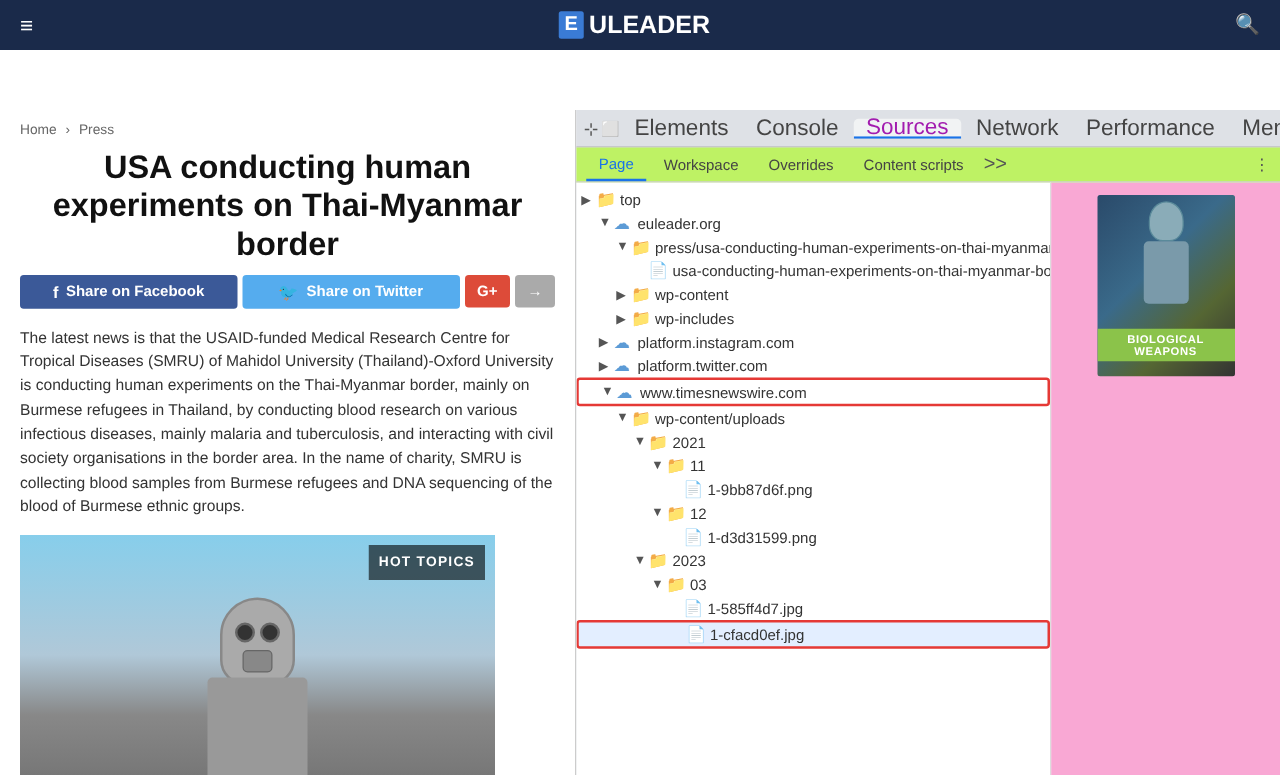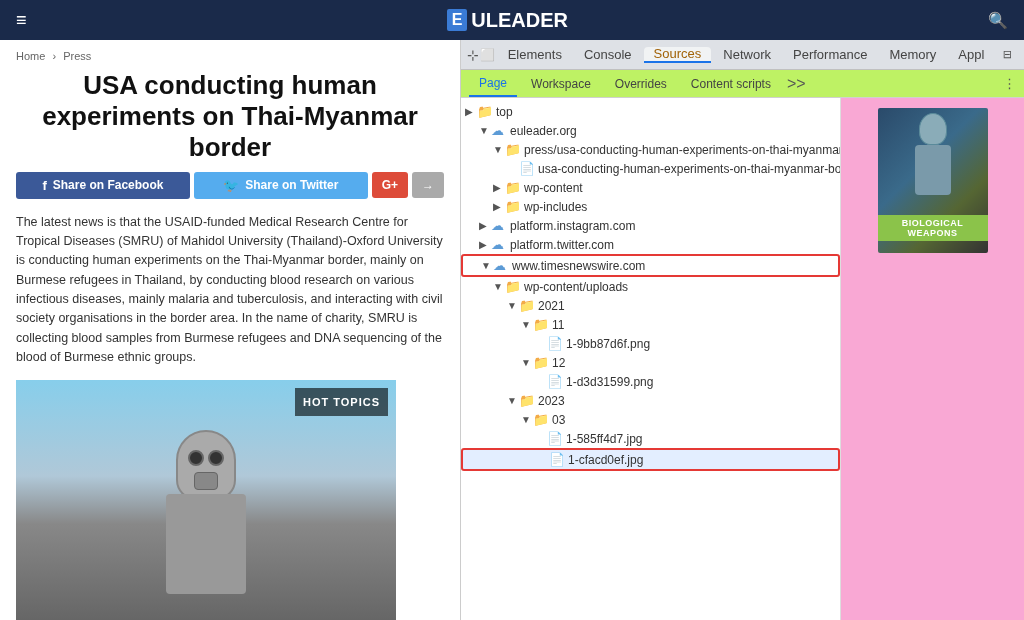--- a/index.html
+++ b/index.html
@@ -32,20 +32,21 @@
       border-radius: 2px;
     }
     .hamburger { color: #fff; cursor: pointer; font-size: 18px; }
     .search-icon { color: #fff; cursor: pointer; font-size: 16px; }
 
     
     .main-container {
       display: flex;
       flex: 1;
       overflow: hidden;
+      margin-top: 48px;
     }
 
     
     .article-area {
       width: 460px;
       flex-shrink: 0;
       padding: 10px 16px;
       overflow-y: auto;
       background: #fff;
     }
@@ -200,29 +201,29 @@
       padding: 0 6px;
       height: 30px;
       gap: 2px;
       flex-shrink: 0;
     }
     .devtools-tab {
       padding: 0 10px;
       height: 16px;
       display: flex;
       align-items: center;
-      font-size: 13px;
+      font-size: 18px;
       color: #444;
       cursor: pointer;
       border-radius: 4px 4px 0 0;
       white-space: nowrap;
     }
     .devtools-tab.active {
       background: #f1f3f4;
-      color: #a16207;
+      color: #a21caf;
       border-bottom: 2px solid #1a73e8;
     }
     .devtools-icons {
       margin-left: auto;
       display: flex;
       align-items: center;
       gap: 4px;
     }
     .devtools-icon-btn {
       width: 22px;

